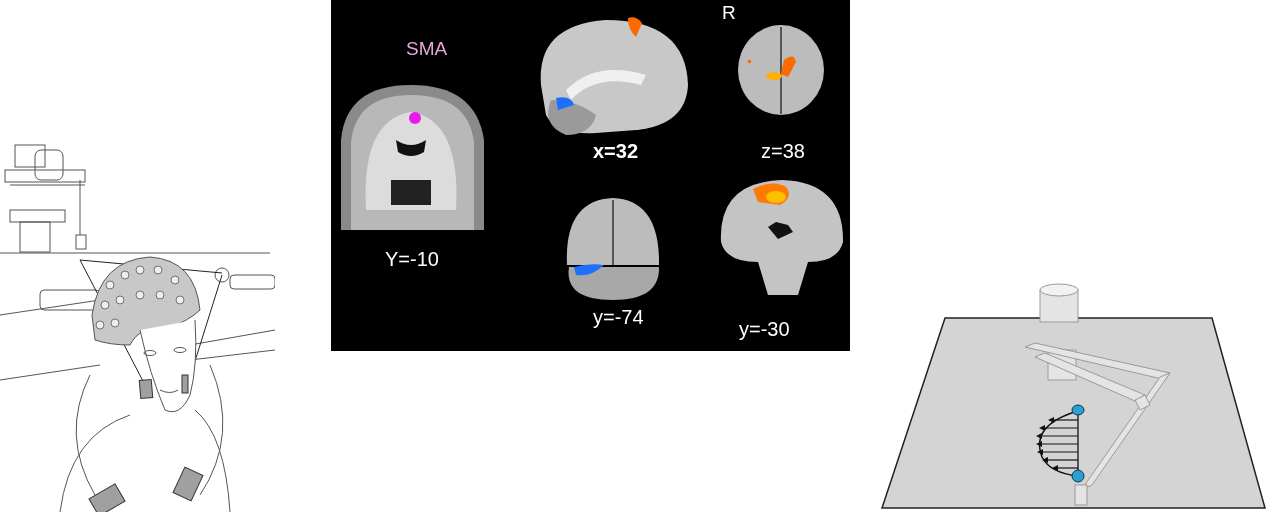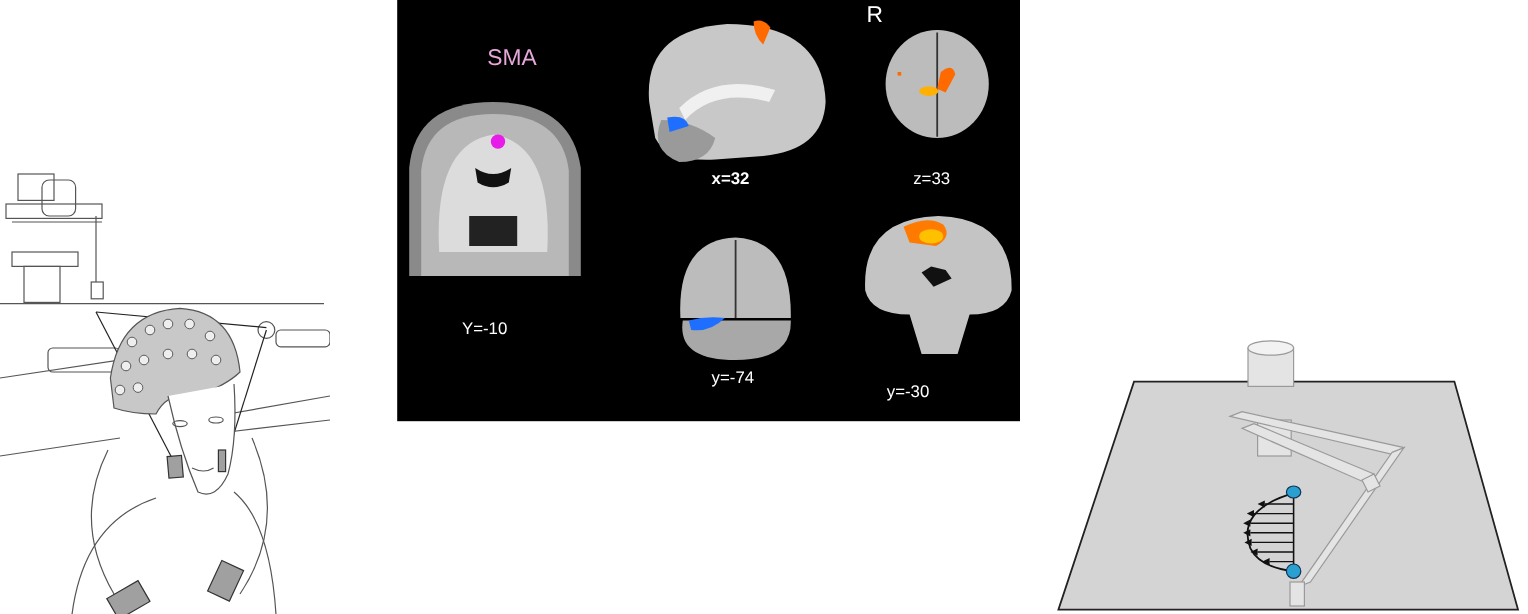--- a/index.html
+++ b/index.html
@@ -1,21 +1,21 @@
 <!DOCTYPE html>
 <html><head>
 <meta charset="utf-8">
 <style>
   html,body{margin:0;padding:0;background:#ffffff;}
   body{width:1273px;height:512px;position:relative;overflow:hidden;font-family:"Liberation Sans",sans-serif;}
   .panel{position:absolute;}
   #left-panel{left:0;top:135px;width:275px;height:377px;}
   #center-panel{left:331px;top:0;width:519px;height:351px;background:#000000;}
   #right-panel{left:870px;top:275px;width:403px;height:237px;}
-  .lbl{position:absolute;color:#ffffff;font-size:14px;white-space:nowrap;}
+  .lbl{position:absolute;color:#ffffff;font-size:20px;white-space:nowrap;}
   .lbl.bold{font-weight:bold;}
   svg{display:block;}
 </style>
 </head>
 <body>
 
 <div class="panel" id="left-panel">
   <svg width="275" height="377" viewBox="0 0 275 377">
     <g fill="none" stroke="#555" stroke-width="1">
 
@@ -82,40 +82,40 @@
 
   <div class="lbl" style="left:56px;top:38px;font-size:19px;color:#e6a7d9;margin-left:19px;">SMA</div>
   <svg style="position:absolute;left:5px;top:80px;" width="150" height="152">
     <path d="M5 150 L5 60 Q10 5 75 5 Q140 5 148 60 L148 150 Z" fill="#8a8a8a"></path>
     <path d="M15 150 L15 62 Q20 15 75 15 Q132 15 138 62 L138 150 Z" fill="#b8b8b8"></path>
     <path d="M30 130 Q25 40 75 32 Q125 40 120 130 Z" fill="#dcdcdc"></path>
     <path d="M60 60 Q75 70 90 60 L88 72 Q75 80 62 72 Z" fill="#111"></path>
     <rect x="55" y="100" width="40" height="25" fill="#222"></rect>
     <circle cx="79" cy="38" r="6" fill="#e81ce8"></circle>
   </svg>
-  <div class="lbl" style="left:54px;top:248px;margin-top:17px;">Y=-10</div>
+  <div class="lbl" style="left:54px;top:248px;">Y=-10</div>
 
   <svg style="position:absolute;left:205px;top:15px;" width="155" height="122">
     <path d="M5 70 Q0 10 70 5 Q150 5 152 70 Q150 110 100 115 L60 118 Q20 120 10 100 Z" fill="#c8c8c8"></path>
     <path d="M30 75 Q60 45 110 60 L105 70 Q60 58 35 85 Z" fill="#f0f0f0"></path>
     <path d="M15 85 Q5 110 30 120 Q55 120 60 100 Q40 85 15 85 Z" fill="#9a9a9a"></path>
     <path d="M92 3 Q100 0 106 8 L100 22 Q92 15 92 3 Z" fill="#ff6a00"></path>
     <path d="M20 83 Q35 80 38 90 L22 95 Z" fill="#1e6fff"></path>
   </svg>
   <div class="lbl bold" style="left:262px;top:140px;">x=32</div>
 
   <div class="lbl" style="left:391px;top:2px;font-size:19px;">R</div>
   <svg style="position:absolute;left:405px;top:22px;" width="90" height="95">
     <ellipse cx="45" cy="48" rx="43" ry="45" fill="#bcbcbc"></ellipse>
     <line x1="45" y1="5" x2="45" y2="92" stroke="#333" stroke-width="1.5"></line>
     <path d="M48 38 Q58 30 60 40 L52 55 L45 52 Z" fill="#ff6a00"></path>
     <ellipse cx="38" cy="54" rx="8" ry="4" fill="#ffb000"></ellipse>
     <rect x="12" y="38" width="3" height="3" fill="#ff6a00"></rect>
   </svg>
-  <div class="lbl" style="left:430px;top:140px;">z=33</div>
+  <div class="lbl" style="left:430px;top:140px;">z=38</div>
 
   <svg style="position:absolute;left:233px;top:195px;" width="98" height="108">
     <path d="M3 70 Q0 5 49 3 Q96 5 95 70 Z" fill="#bcbcbc"></path>
     <line x1="49" y1="5" x2="49" y2="70" stroke="#333" stroke-width="1.5"></line>
     <path d="M5 72 Q0 105 49 105 Q96 105 95 72 Z" fill="#a8a8a8"></path>
     <path d="M10 72 Q25 68 40 70 Q28 82 12 80 Z" fill="#1e6fff"></path>
   </svg>
   <div class="lbl" style="left:262px;top:306px;">y=-74</div>
 
   <svg style="position:absolute;left:387px;top:177px;" width="128" height="120">

